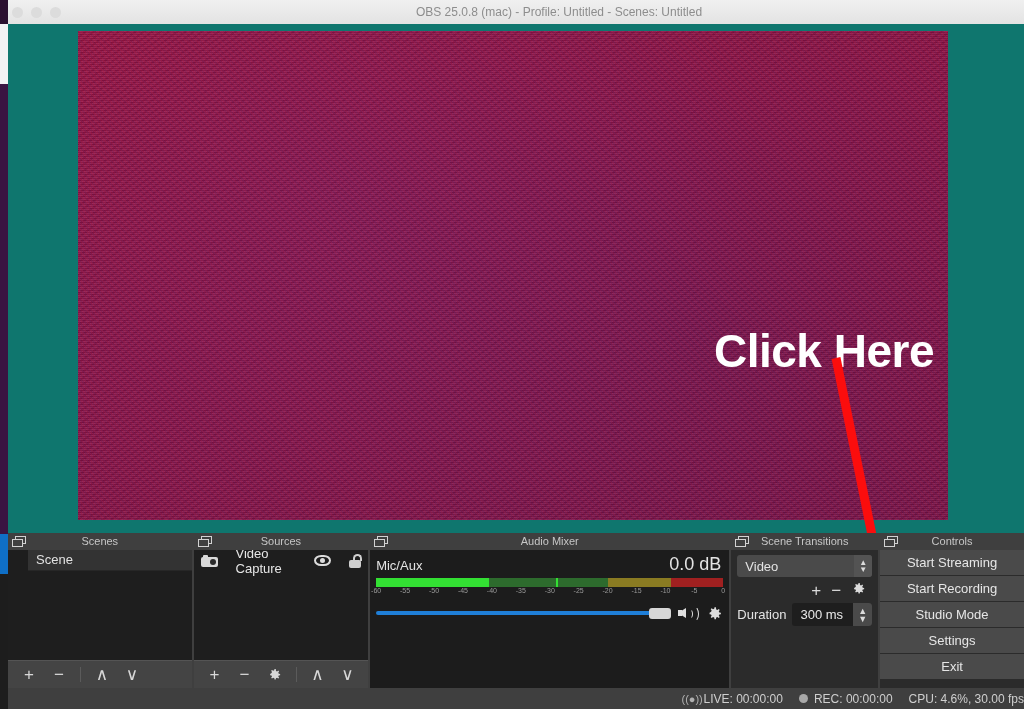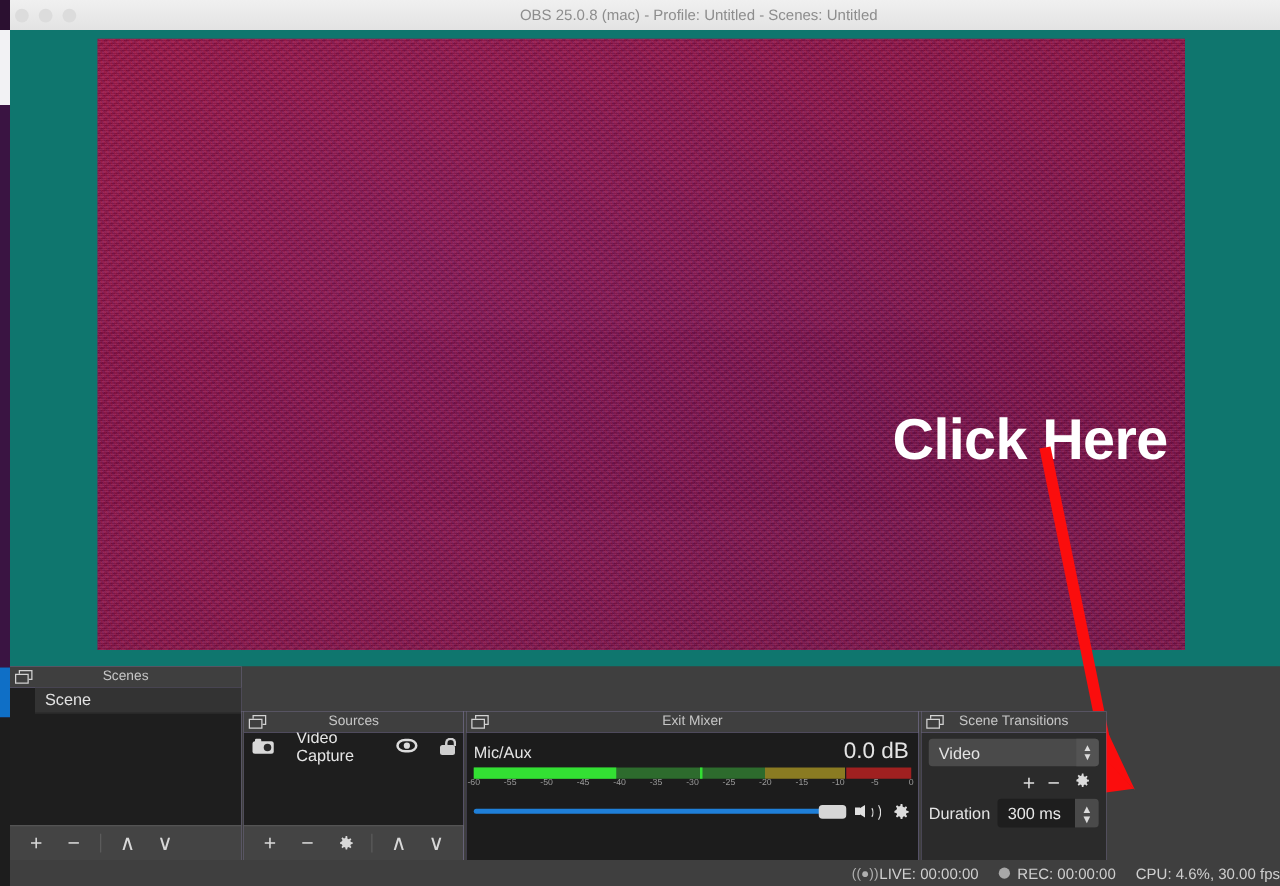--- a/index.html
+++ b/index.html
@@ -73,21 +73,21 @@
     letter-spacing: -0.5px; white-space: nowrap;
   }
   #arrow-svg { position: absolute; left: 0; top: 0; width: 1016px; height: 709px; pointer-events: none; }
 
   
   #dock-row {
     position: absolute; left: 0; top: 533px; width: 1016px; height: 155px;
     display: flex; align-items: stretch;
   }
   .dock { position: relative; background: #c4b5fd; display: flex; flex-direction: column; }
-  .dock + .dock { border-left: 2px solid #3f3f3f; margin-top: 36px; }
+  .dock + .dock { border-left: 2px solid #3f3f3f; }
   .dock-title {
     height: 17px; line-height: 17px; text-align: center;
     font-size: 11px; color: #c6c6c6; background: #3f3f3f;
     position: relative;
   }
   .float-icon { position: absolute; left: 4px; top: 3px; width: 15px; height: 12px; }
   .float-icon i { position: absolute; box-sizing: border-box; border: 1.5px solid #d2d2d2; background: #3f3f3f; }
   .float-icon i.back { left: 3px; top: 0; width: 11px; height: 8px; }
   .float-icon i.front { left: 0; top: 3px; width: 11px; height: 8px; }
 
@@ -312,21 +312,21 @@
         <div class="tb-btn">∨</div>
       </div>
     </div>
 
     <div class="dock" id="mixer-dock">
       <div class="dock-title">
         <span class="float-icon">
             <i class="back"></i>
             <i class="front"></i>
           </span>
-        <span>Exit Mixer</span>
+        <span>Audio Mixer</span>
       </div>
       <div class="dock-body">
         <div class="mx-head">
           <span class="mx-name">Mic/Aux</span>
           <span class="mx-db">0.0 dB</span>
         </div>
         <div class="mx-meter" id="mixer-meter">
             <span class="mx-seg" style="left: 0%; width: 66.6667%; background: rgb(45, 107, 45);"></span>
             <span class="mx-seg" style="left: 66.6667%; width: 18.3333%; background: rgb(138, 123, 34);"></span>
             <span class="mx-seg" style="left: 85%; width: 15%; background: rgb(160, 32, 32);"></span>
@@ -401,20 +401,36 @@
             <span class="val">300 ms</span>
             <span class="spin">
               <span>▲</span>
                 <span>▼</span>
             </span>
           </span>
         </div>
       </div>
     </div>
 
+    <div class="dock" id="controls-dock">
+      <div class="dock-title">
+        <span class="float-icon">
+            <i class="back"></i>
+            <i class="front"></i>
+          </span>
+        <span>Controls</span>
+      </div>
+      <div class="dock-body">
+        <div class="ctl-btn">Start Streaming</div>
+        <div class="ctl-btn">Start Recording</div>
+        <div class="ctl-btn">Studio Mode</div>
+        <div class="ctl-btn">Settings</div>
+        <div class="ctl-btn">Exit</div>
+      </div>
+    </div>
 
   </div>
 
   <div id="statusbar">
     <span class="sb-item">
       <span class="sb-live-icon">((●))</span>
       <span>LIVE: 00:00:00</span>
     </span>
     <span class="sb-item">
       <span class="sb-dot"></span>

